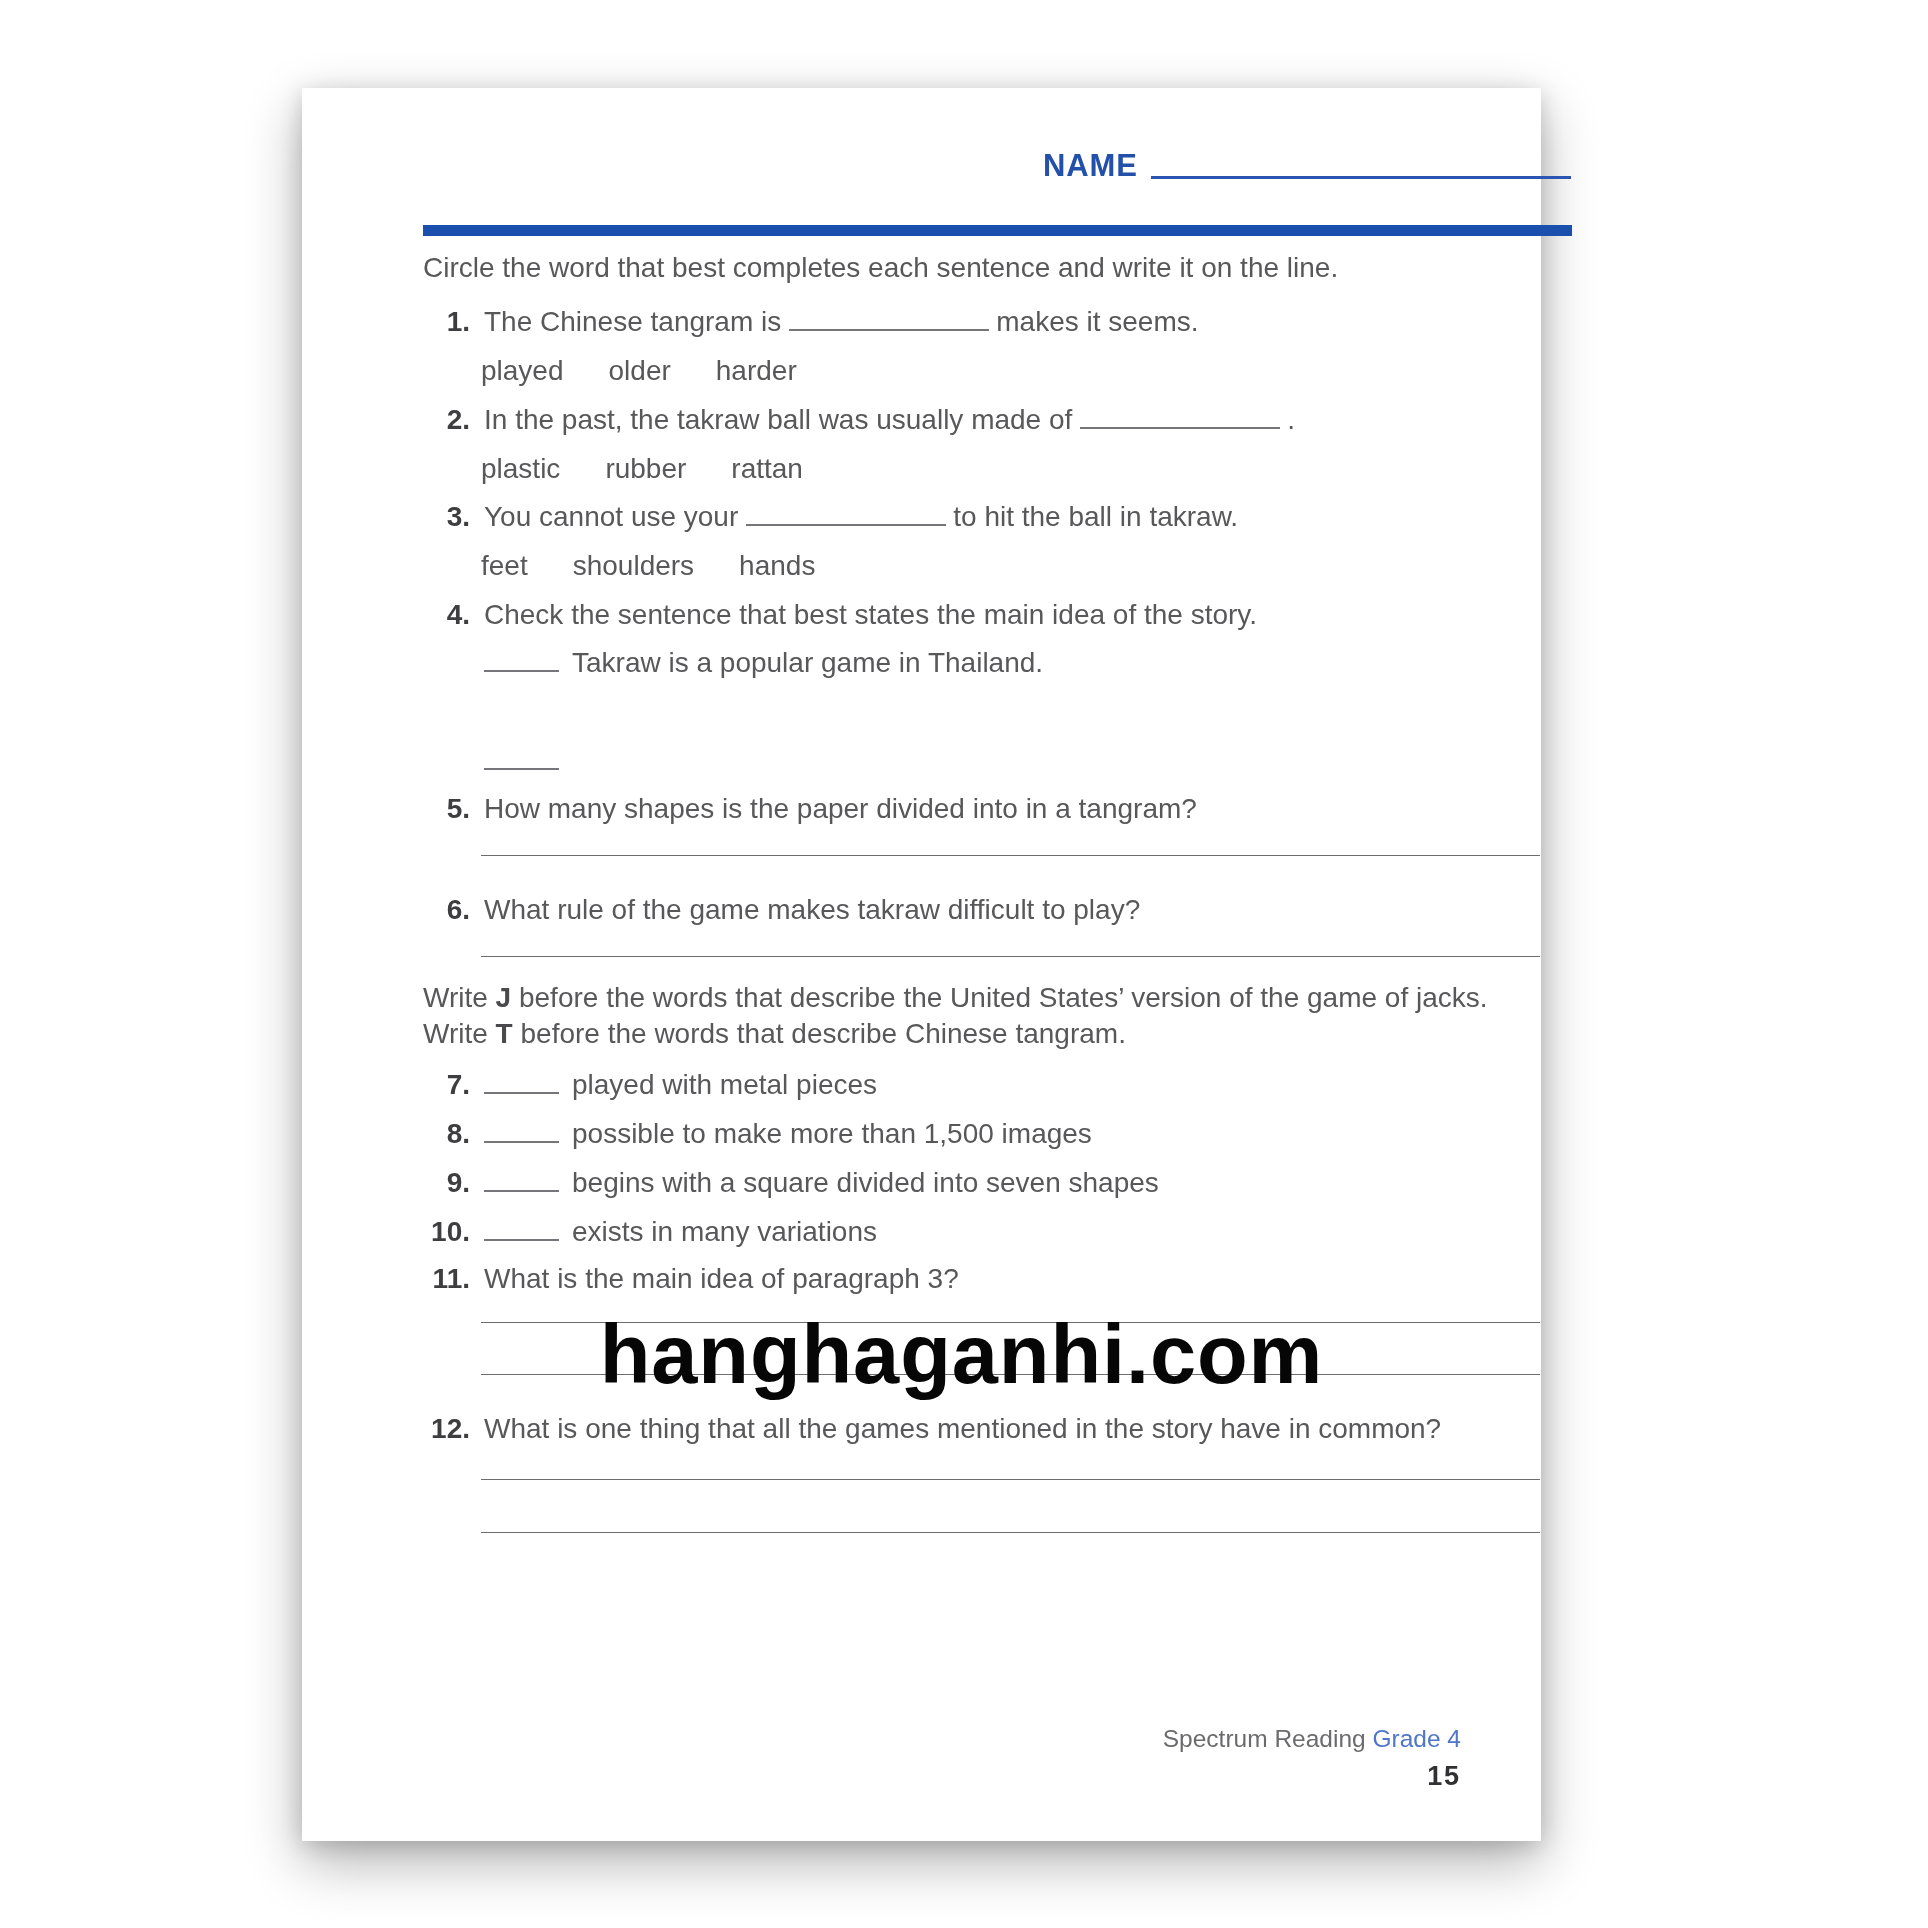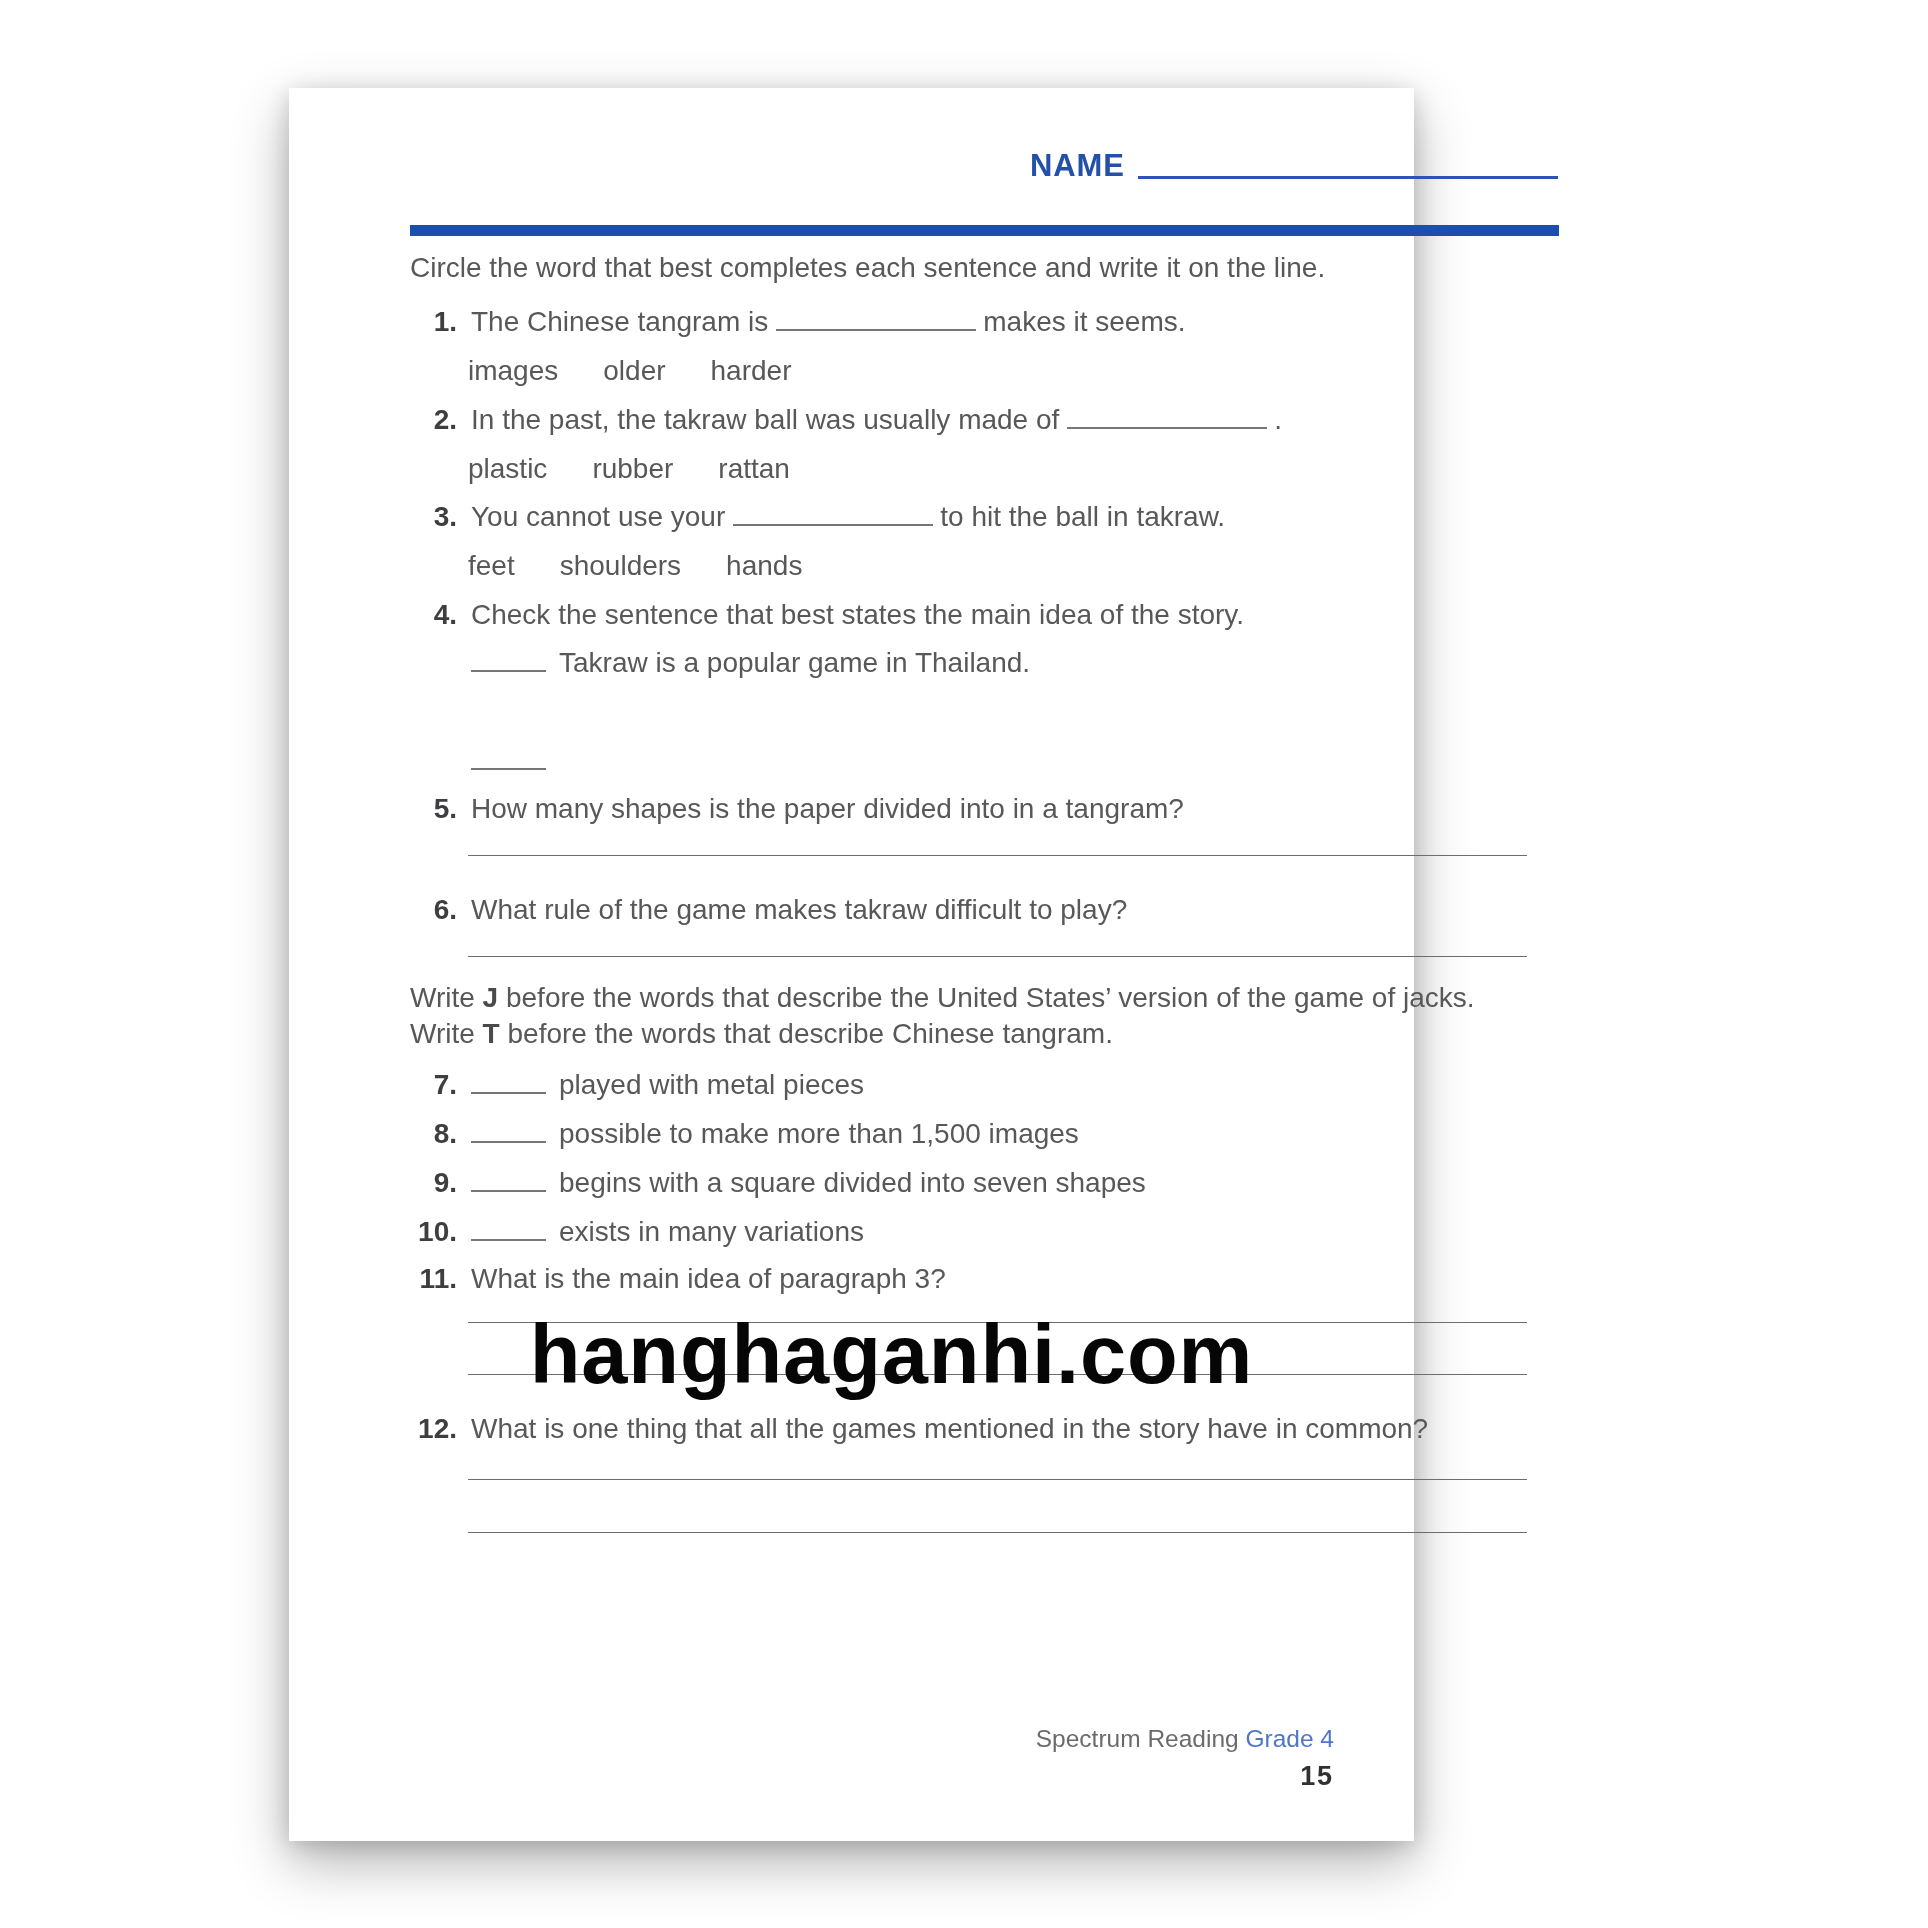--- a/index.html
+++ b/index.html
@@ -1,18 +1,18 @@
 <!DOCTYPE html>
 <html style="font-size:15px"><head>
 <meta charset="utf-8">
 <style>
   html,body{margin:0;padding:0;background:#ffffff;}
   .canvas{position:relative;width:1928px;height:1928px;background:#ffffff;overflow:hidden;
           font-family:"Liberation Sans", sans-serif;}
-  .sheet{position:absolute;left:289px;top:88px;width:1125px;height:1753px;background:#ffffff;
+  .sheet{position:absolute;left:302px;top:88px;width:1239px;height:1753px;background:#ffffff;
          box-shadow:0 21px 52px rgba(0,0,0,.30), 0 3.8px 21px rgba(0,0,0,.16);}
   .name-row{position:absolute;left:741px;top:62px;width:528px;display:flex;align-items:flex-end;}
   .name-label{font-weight:700;font-size:31px;letter-spacing:0.9px;color:#2350a9;line-height:1;}
   .name-line{flex:1;height:0;border-bottom:3.8px solid #2b55b0;margin-left:13px;margin-bottom:1.9px;}
   .rule{position:absolute;left:121px;top:137px;width:1149px;height:11.3px;background:#1b4fae;}
   .row{position:absolute;left:121px;width:1130px;font-size:28px;line-height:1.3;color:#58585a;}
   .q{display:flex;}
   .qnum{width:47px;flex:none;text-align:right;font-weight:700;color:#3e3e40;padding-right:14px;}
   .qtext{flex:1;}
   .choices{padding-left:58px;display:flex;gap:45px;}
@@ -43,21 +43,21 @@
 
     <div class="rule"></div>
 
     <div class="row" style="top:162px">Circle the word that best completes each sentence and write it on the line.</div>
 
     <div class="row q" style="top:216px">
       <span class="qnum">1.</span>
       <span class="qtext"><span>The Chinese tangram is</span><span class="blank"></span><span>makes it seems.</span></span>
     </div>
     <div class="row choices" style="top:265px">
-      <span>images</span>
+      <span>played</span>
       <span>older</span>
       <span>harder</span>
     </div>
 
     <div class="row q" style="top:314px">
       <span class="qnum">2.</span>
       <span class="qtext"><span>In the past, the takraw ball was usually made of</span><span class="blank"></span><span>.</span></span>
     </div>
     <div class="row choices" style="top:363px">
       <span>plastic</span>

